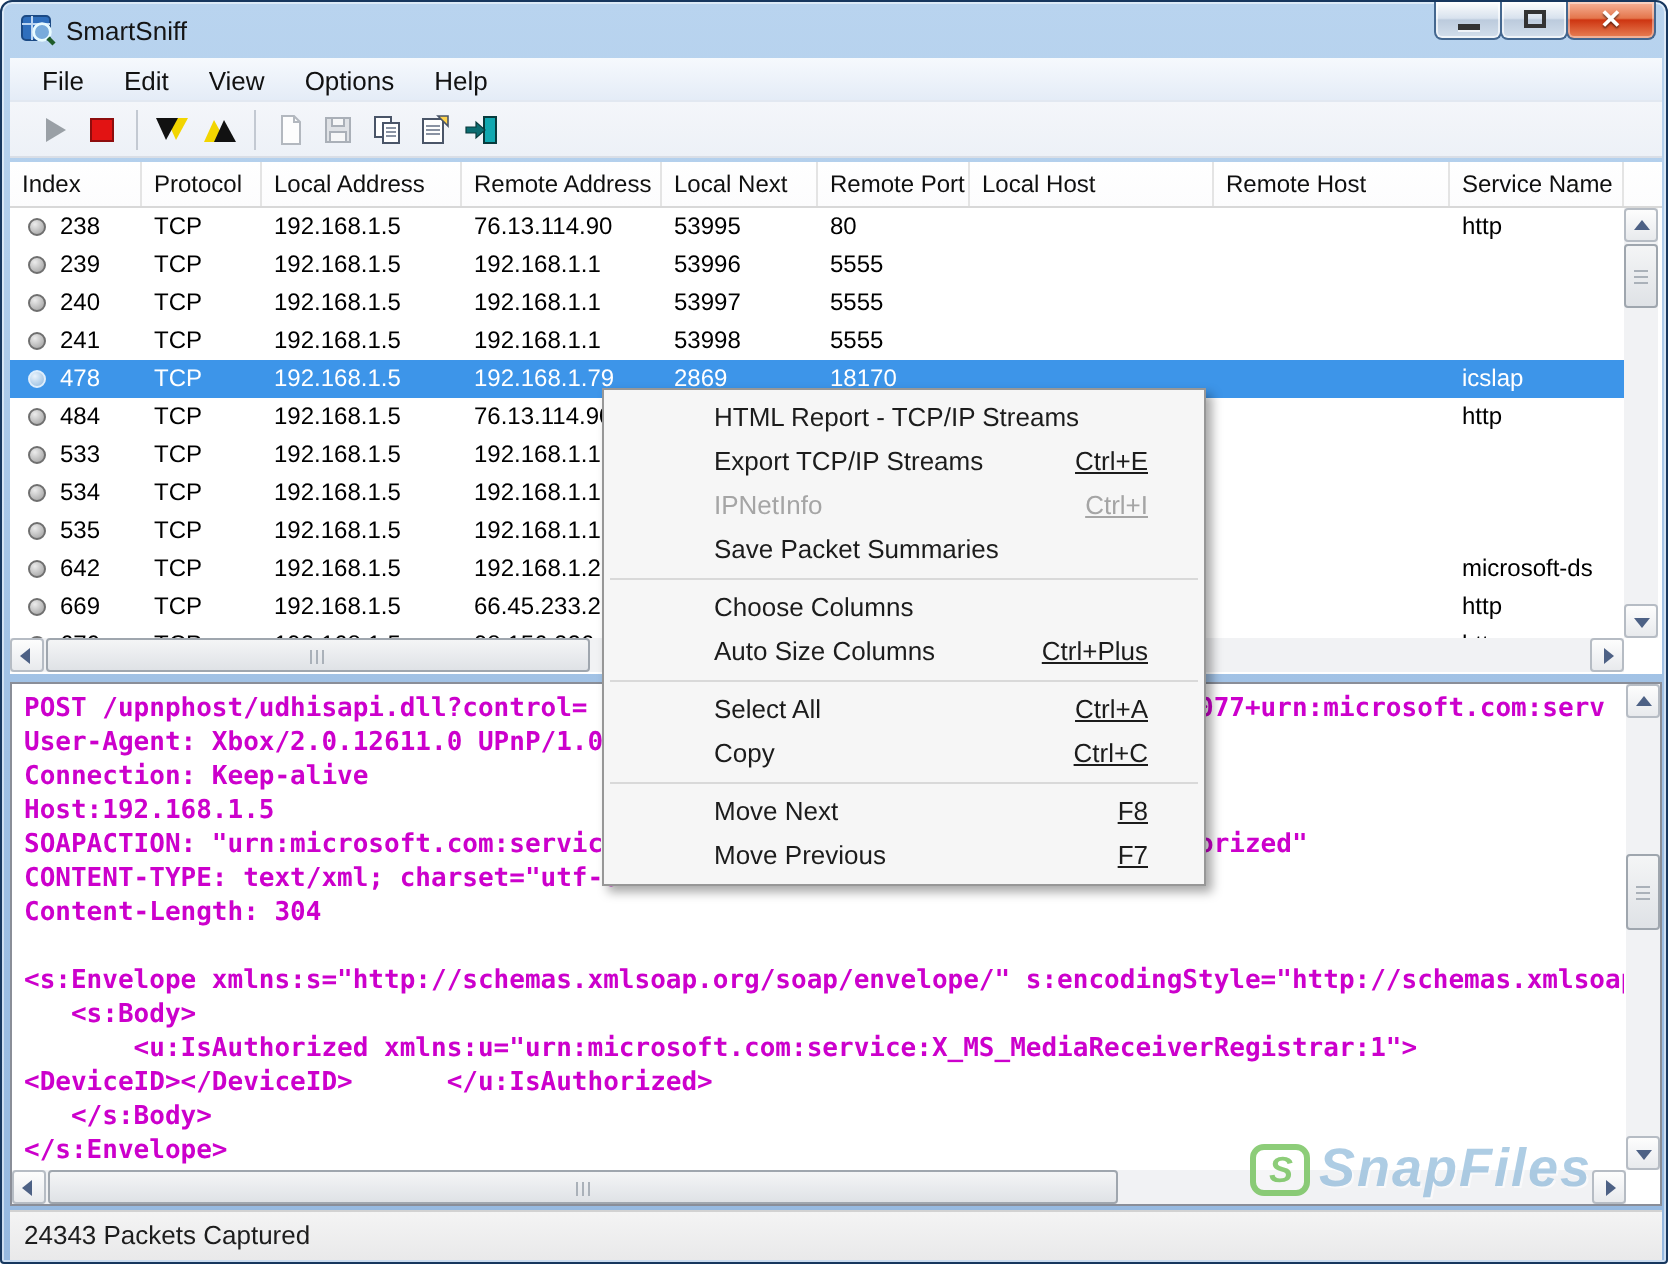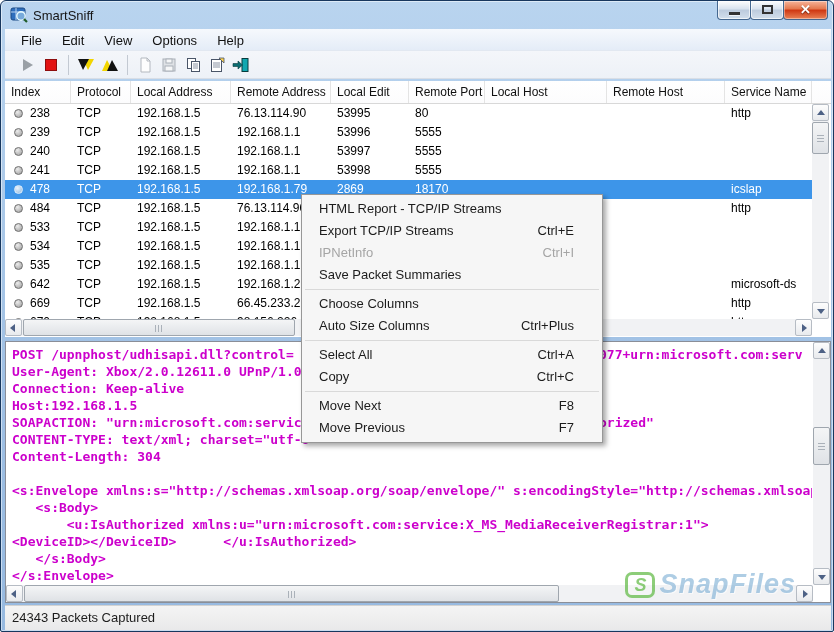--- a/index.html
+++ b/index.html
@@ -92,22 +92,22 @@
   
   .statusbar { position:absolute; left:4px; top:604px; width:826px; height:25px;
     background:linear-gradient(#f4f4f4,#e9e9ea); border-top:1px solid #d2d2d2;
     font-size:13px; color:#1d1d1d; line-height:24px; padding-left:7px; }
 
   
   .context-menu { position:absolute; left:300px; top:193px; width:302px; z-index:99;
     background:#f6f6f6; border:1px solid #979797; padding:3px 1px;
     box-shadow:3px 3px 5px rgba(0,0,0,.35); }
   .mitem { position:relative; height:22px; line-height:22px; font-size:13px; color:#1c1c1c;
-    padding-left:16px; }
-  .mitem .msc { position:absolute; right:27px; top:0; }
+    padding-left:54px; }
+  .mitem .msc { position:absolute; right:27px; top:0;text-decoration:underline; }
   .mitem.disabled { color:#a5a5a5; }
   .msep { height:1px; background:#d9d9d9; margin:3px 2px; }
 </style>
 </head>
 <body>
 
 <div class="window">
 
   <div class="titlebar">
     <svg class="app-icon" viewBox="0 0 18 18">
@@ -199,21 +199,21 @@
       </svg>
     </div>
   </div>
 
   <div class="table-area">
     <div class="hdr" id="hdr">
         <div class="hdr-cell" style="width: 66px;">Index</div>
         <div class="hdr-cell" style="width: 60px;">Protocol</div>
         <div class="hdr-cell" style="width: 100px;">Local Address</div>
         <div class="hdr-cell" style="width: 100px;">Remote Address</div>
-        <div class="hdr-cell" style="width: 78px;">Local Edit</div>
+        <div class="hdr-cell" style="width: 78px;">Local Next</div>
         <div class="hdr-cell" style="width: 76px;">Remote Port</div>
         <div class="hdr-cell" style="width: 122px;">Local Host</div>
         <div class="hdr-cell" style="width: 118px;">Remote Host</div>
         <div class="hdr-cell" style="width: 87px;">Service Name</div>
       </div>
     <div class="rows" id="rows">
         <div class="trow">
           <div class="tcell" style="width: 66px;"><span class="idx-icon"></span>238</div>
           <div class="tcell" style="width: 60px;">TCP</div>
           <div class="tcell" style="width: 100px;">192.168.1.5</div>

